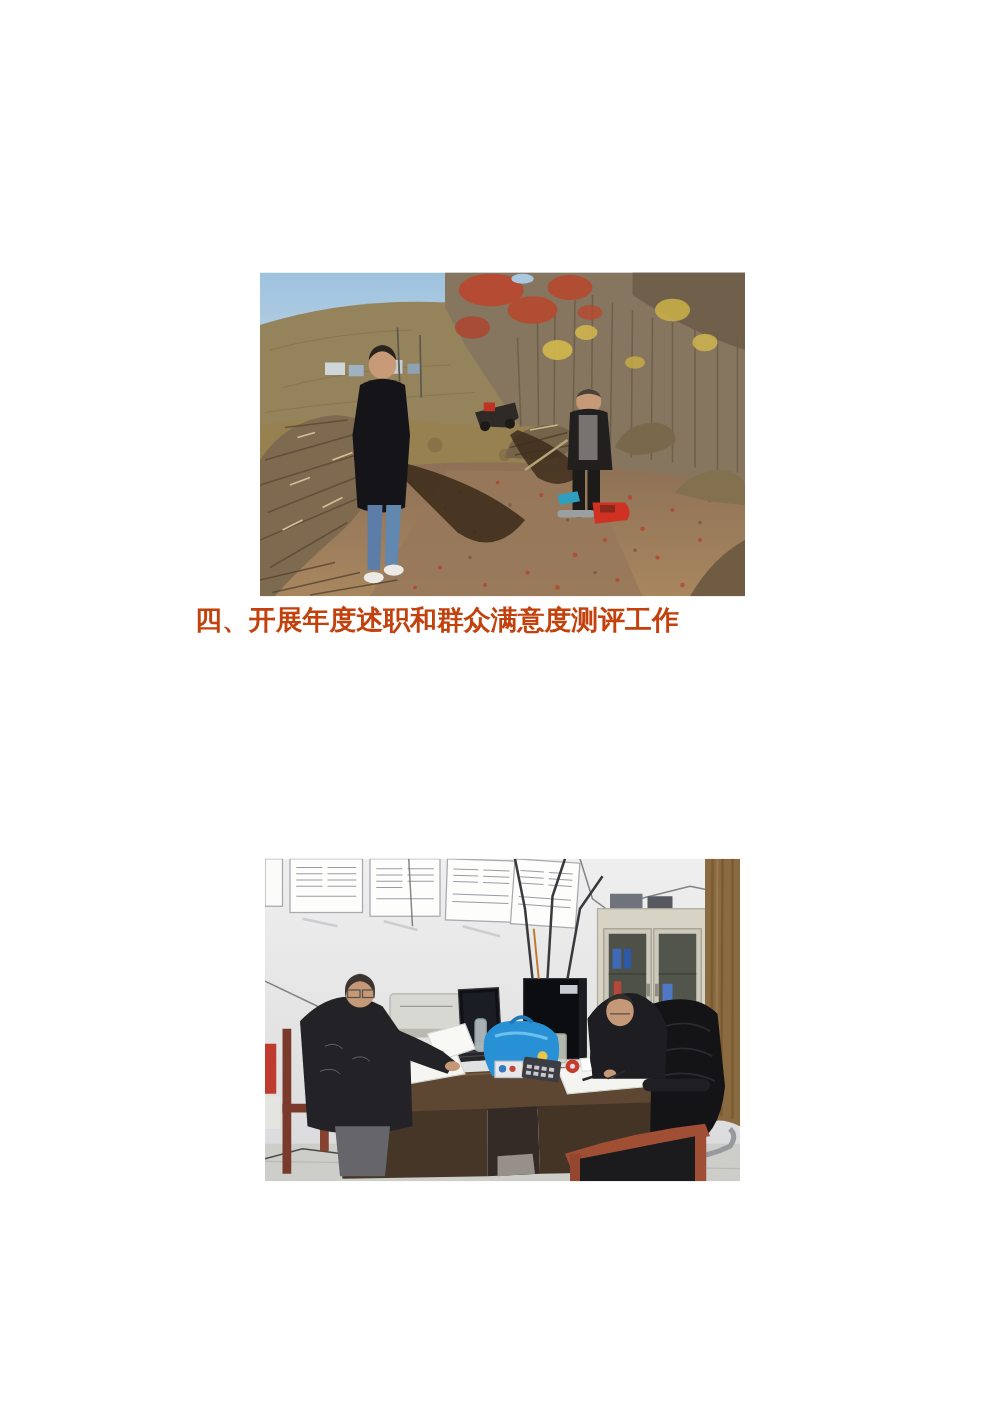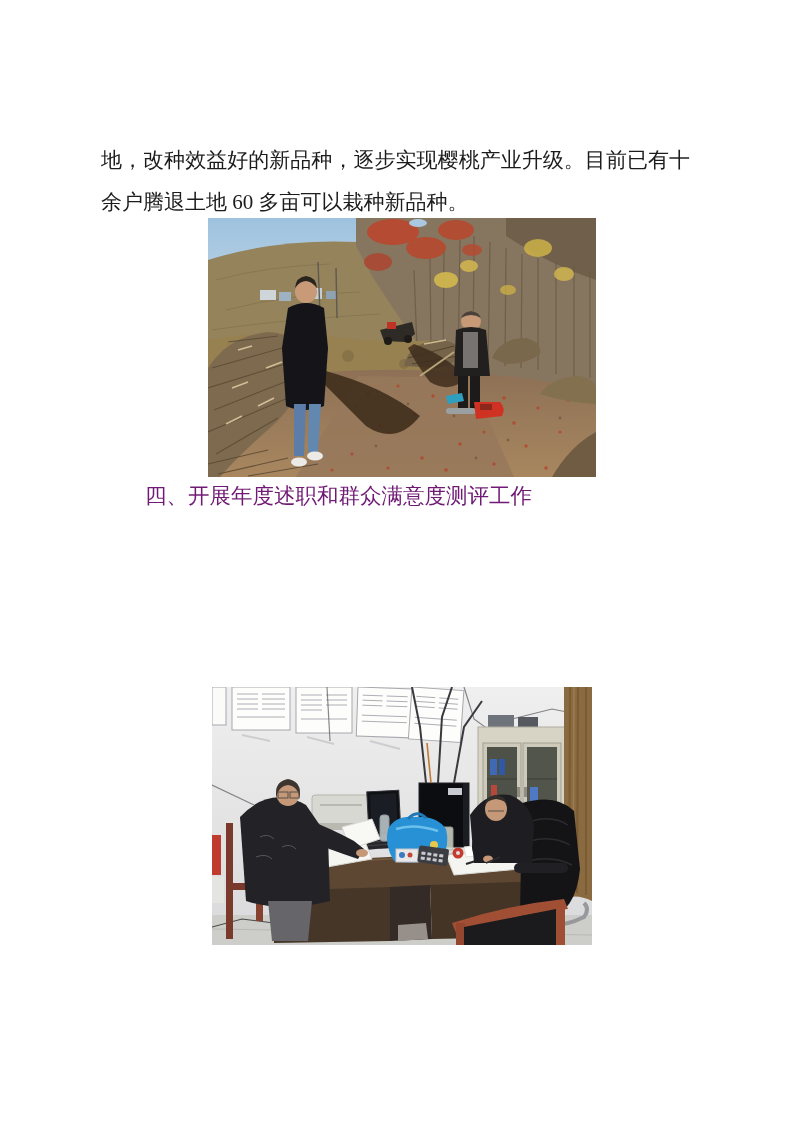--- a/index.html
+++ b/index.html
@@ -7,35 +7,34 @@
     position:relative;width:794px;height:1123px;margin:0 auto;background:#ffffff;
     font-family:"Liberation Serif","DejaVu Serif",serif;color:#1c1c1c;overflow:hidden;
   }
   .body-text{
     position:absolute;left:101px;width:589px;margin:0;
     font-size:21px;line-height:42px;text-align:justify;letter-spacing:0;
   }
   .cont{top:139px;}
   .sect-body{top:517px;text-indent:44px;}
   .heading{
-    position:absolute;left:101px;top:475px;width:589px;margin:0;text-indent:44px;
+    position:absolute;left:112px;top:475px;width:589px;margin:0;text-indent:44px;
     font-family:"Liberation Sans","DejaVu Sans",sans-serif;
-    font-size:21.5px;line-height:42px;font-weight:normal;color:#701a75;
+    font-size:21.5px;line-height:42px;font-weight:bold;color:#c2410c;
   }
   figure.photo{position:absolute;margin:0;padding:0;}
   figure.photo svg{display:block;width:100%;height:100%;}
   .photo1{left:208px;top:218px;width:388px;height:259px;}
   .photo2{left:212px;top:687px;width:380px;height:258px;}
 </style>
 </head>
 <body>
 
 <div class="page">
 
-  <p class="body-text cont">地，改种效益好的新品种，逐步实现樱桃产业升级。目前已有十余户腾退土地 60 多亩可以栽种新品种。</p>
 
   <figure class="photo photo1" role="img" aria-label="两名男子站在秋日山坡下的腾退土地上，地面满是落叶与修剪下的树枝堆，脚边放着一台红色油锯">
     <svg viewBox="0 0 388 259" preserveAspectRatio="none">
       <defs>
         <linearGradient id="p1sky" x1="0" y1="0" x2="0" y2="1">
           <stop offset="0" stop-color="#9ec2de"></stop>
             <stop offset="1" stop-color="#cfdeea"></stop>
         </linearGradient>
         <linearGradient id="p1ground" x1="0" y1="0" x2="0" y2="1">
           <stop offset="0" stop-color="#8d7056"></stop>

